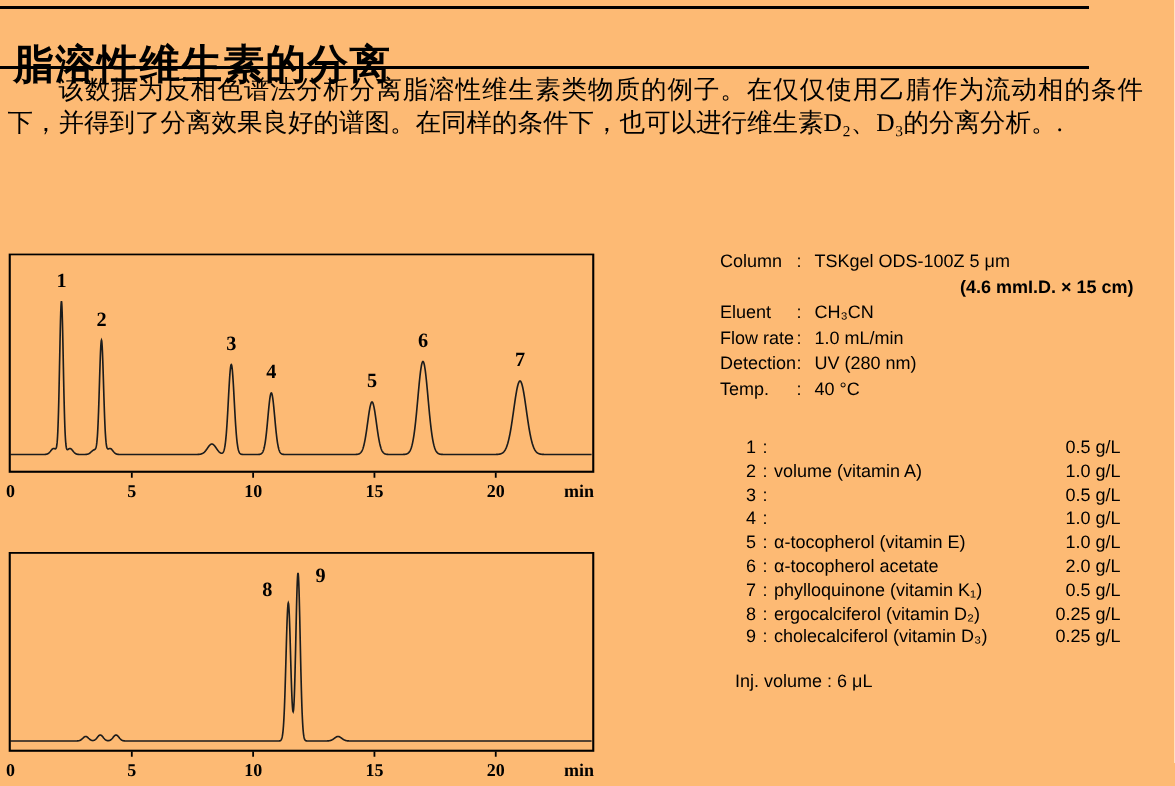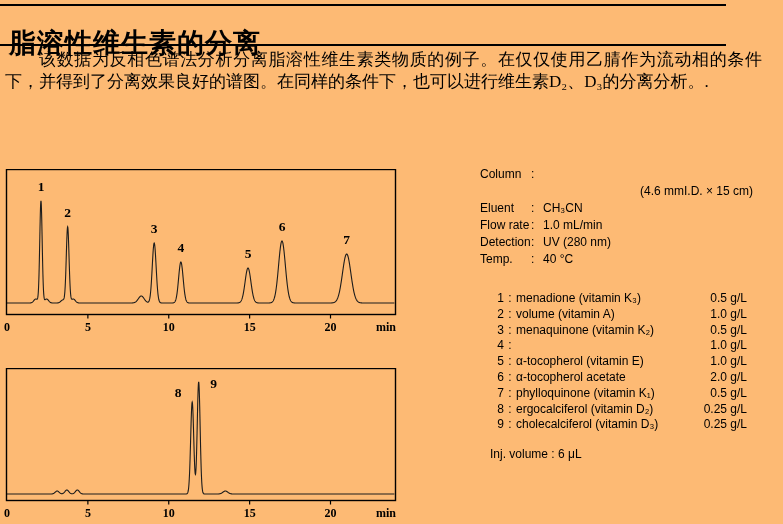--- a/index.html
+++ b/index.html
@@ -15,21 +15,21 @@
          text-indent:2em;text-align:justify;}
   .chrom{position:absolute;left:0;}
   #chrom1{top:169px;}
   #chrom2{top:368px;}
   .tick{font:bold 12px "Liberation Serif",serif;fill:#000;}
   .peaklabel{font:bold 13.5px "Liberation Serif",serif;fill:#000;}
   .panel{position:absolute;left:480px;top:166px;width:300px;font-size:12px;}
   .cond-row{display:flex;line-height:17px;}
   .cond-label{width:51px;}
   .cond-sep{width:12px;}
-  .cond-row.cont{padding-left:160px;}
+  .cond-row.cont{padding-left:160px;font-weight:bold;}
   .samples{margin-top:23px;}
   .samples-header{line-height:16px;}
   .samp-row{display:flex;line-height:15.8px;width:300px;}
   .samp-num{width:24px;text-align:right;}
   .samp-sep{width:12px;text-align:center;}
   .samp-name{flex:0 0 auto;}
   .samp-conc{margin-left:auto;padding-right:33px;text-align:center;}
   .inj{margin-top:13px;margin-left:10px;line-height:16px;}
 </style>
 </head>
@@ -80,20 +80,21 @@
         <text x="396" y="149" text-anchor="end" class="tick">min</text>
         <text x="178.2" y="29.0" text-anchor="middle" class="peaklabel">8</text>
         <text x="213.7" y="20.0" text-anchor="middle" class="peaklabel">9</text>
       </svg></div>
 
   <div class="panel">
 
     <div class="cond-row">
       <span class="cond-label">Column</span>
       <span class="cond-sep">:</span>
+      <span>TSKgel ODS-100Z 5 μm</span>
     </div>
     <div class="cond-row cont">
       <span>(4.6 mmI.D. × 15 cm)</span>
     </div>
     <div class="cond-row">
       <span class="cond-label">Eluent</span>
       <span class="cond-sep">:</span>
       <span>CH₃CN</span>
     </div>
     <div class="cond-row">
@@ -110,33 +111,31 @@
       <span class="cond-label">Temp.</span>
       <span class="cond-sep">:</span>
       <span>40 °C</span>
     </div>
 
     <div class="samples">
 
       <div class="samp-row">
         <span class="samp-num">1</span>
         <span class="samp-sep">:</span>
-        <span class="samp-name">menadione (vitamin K₃)</span>
         <span class="samp-conc">0.5 g/L</span>
       </div>
       <div class="samp-row">
         <span class="samp-num">2</span>
         <span class="samp-sep">:</span>
         <span class="samp-name">volume (vitamin A)</span>
         <span class="samp-conc">1.0 g/L</span>
       </div>
       <div class="samp-row">
         <span class="samp-num">3</span>
         <span class="samp-sep">:</span>
-        <span class="samp-name">menaquinone (vitamin K₂)</span>
         <span class="samp-conc">0.5 g/L</span>
       </div>
       <div class="samp-row">
         <span class="samp-num">4</span>
         <span class="samp-sep">:</span>
         <span class="samp-conc">1.0 g/L</span>
       </div>
       <div class="samp-row">
         <span class="samp-num">5</span>
         <span class="samp-sep">:</span>

